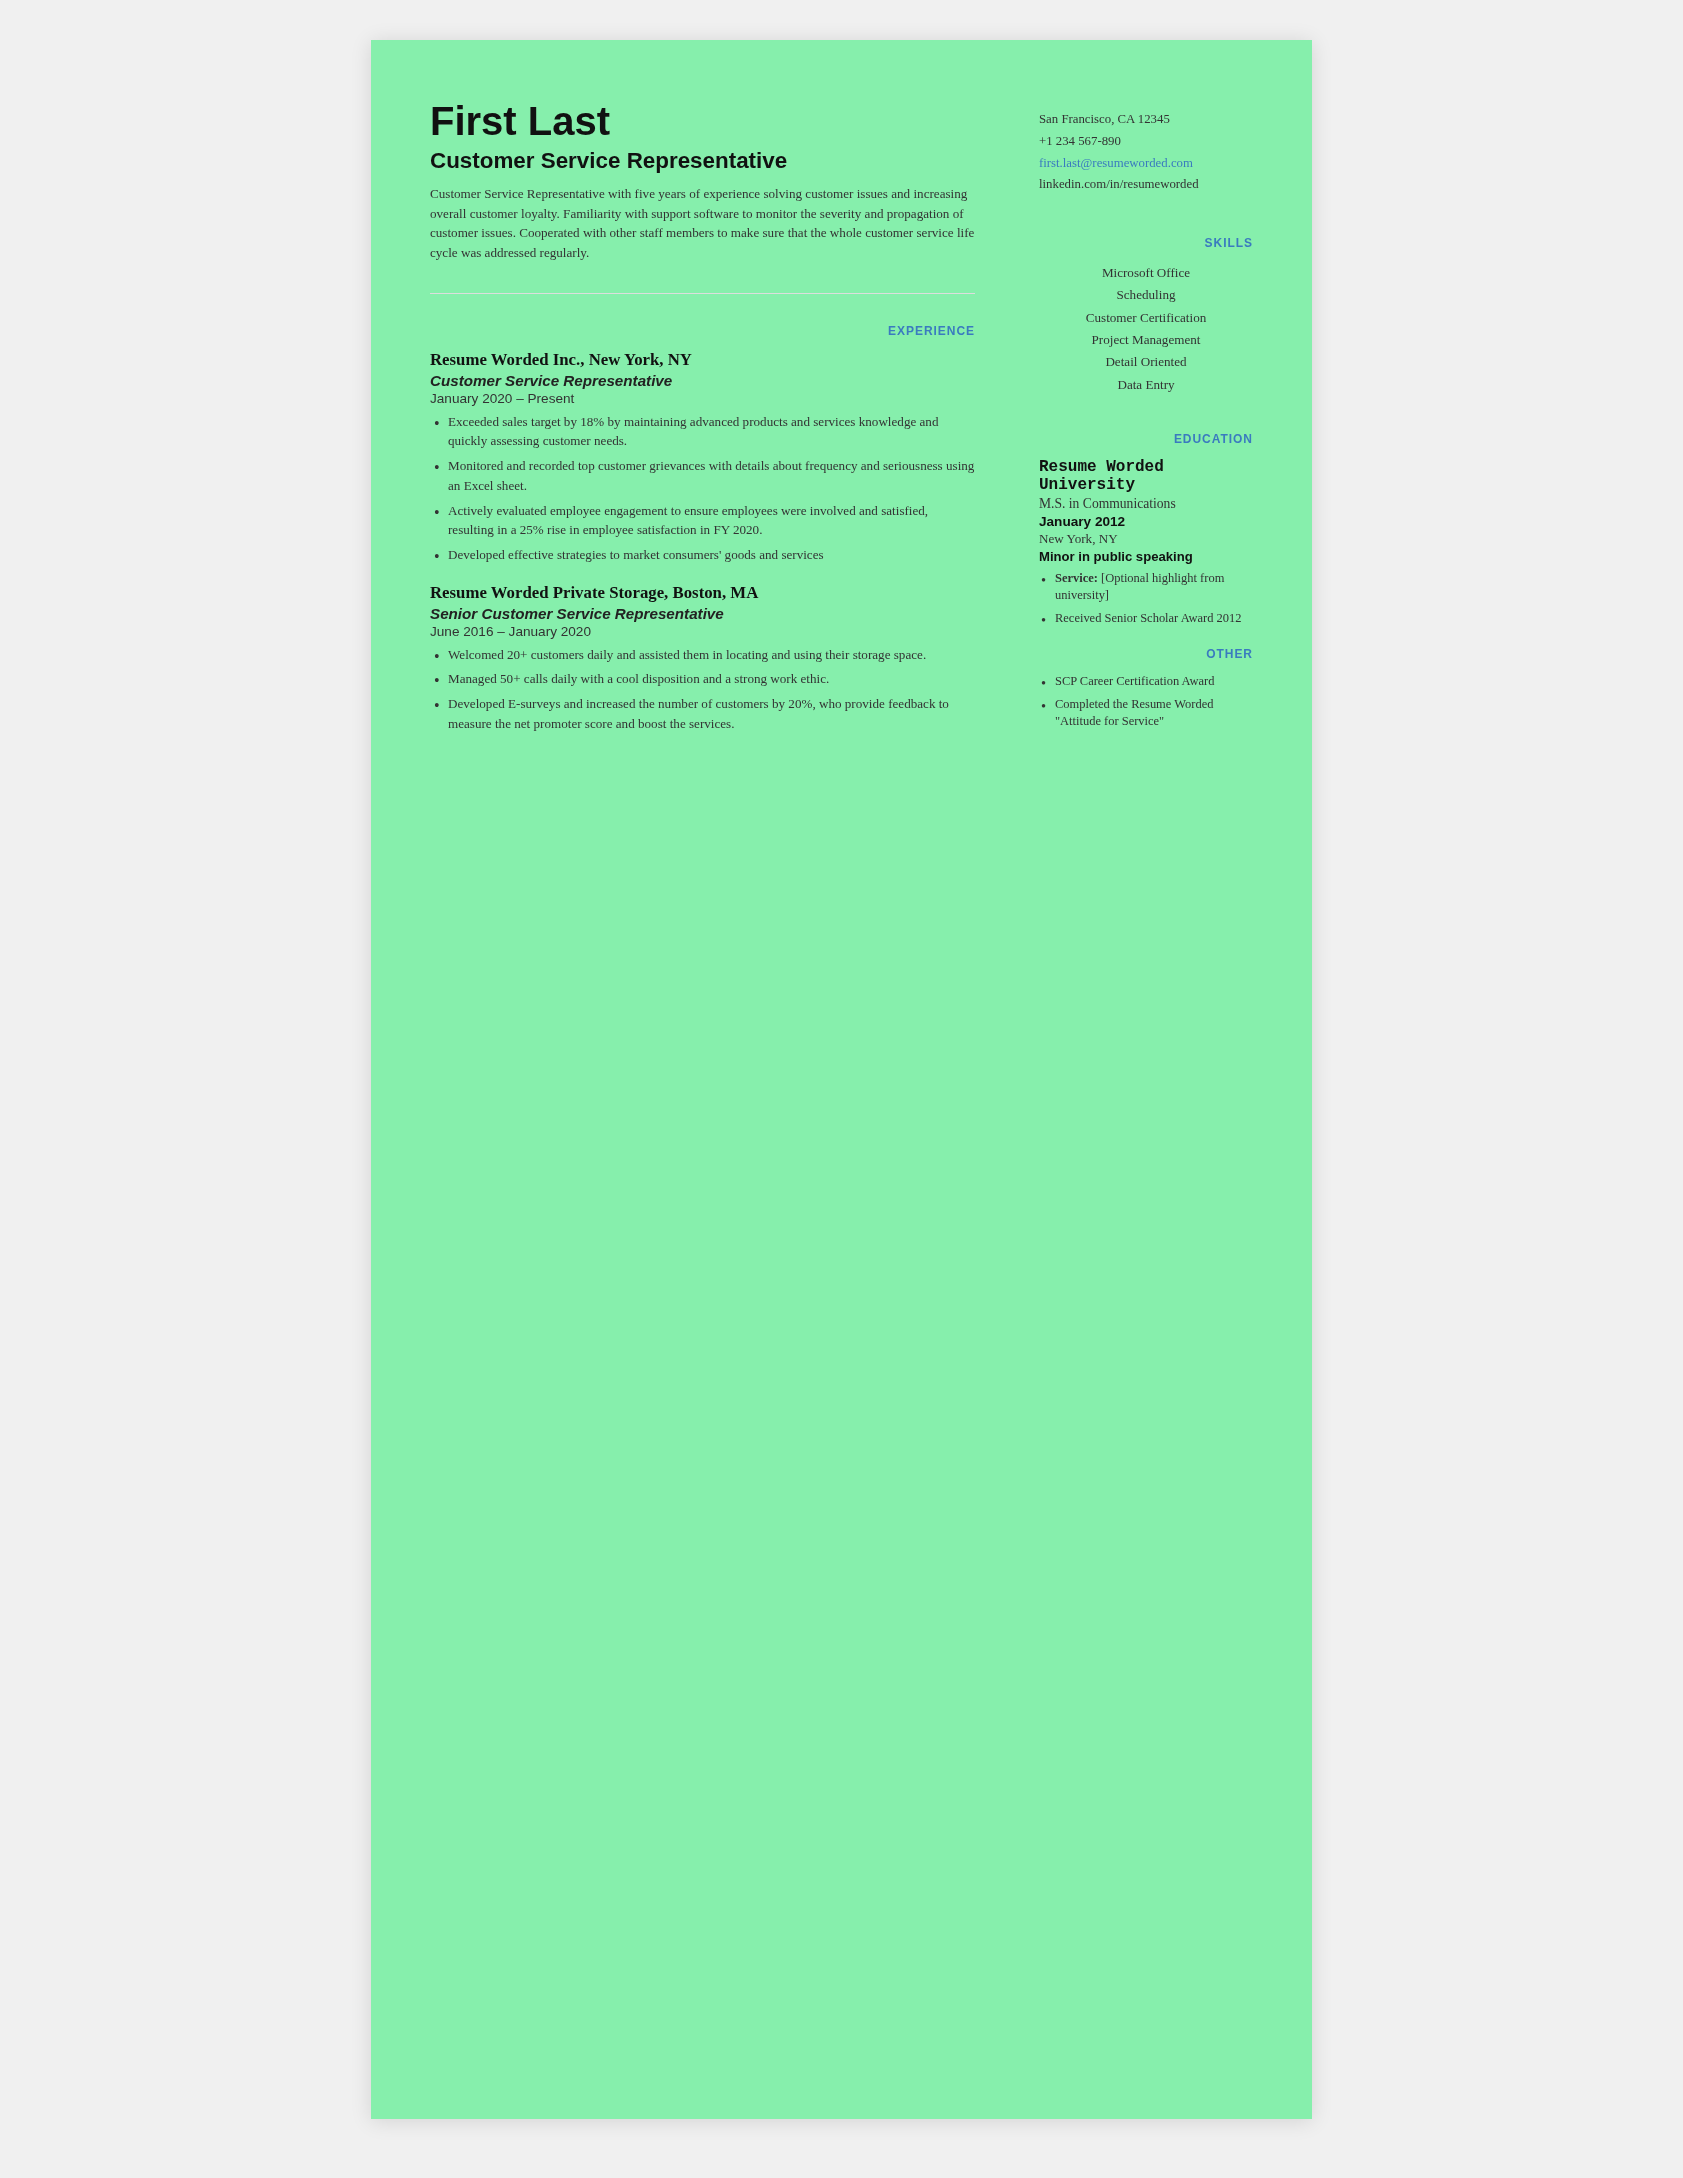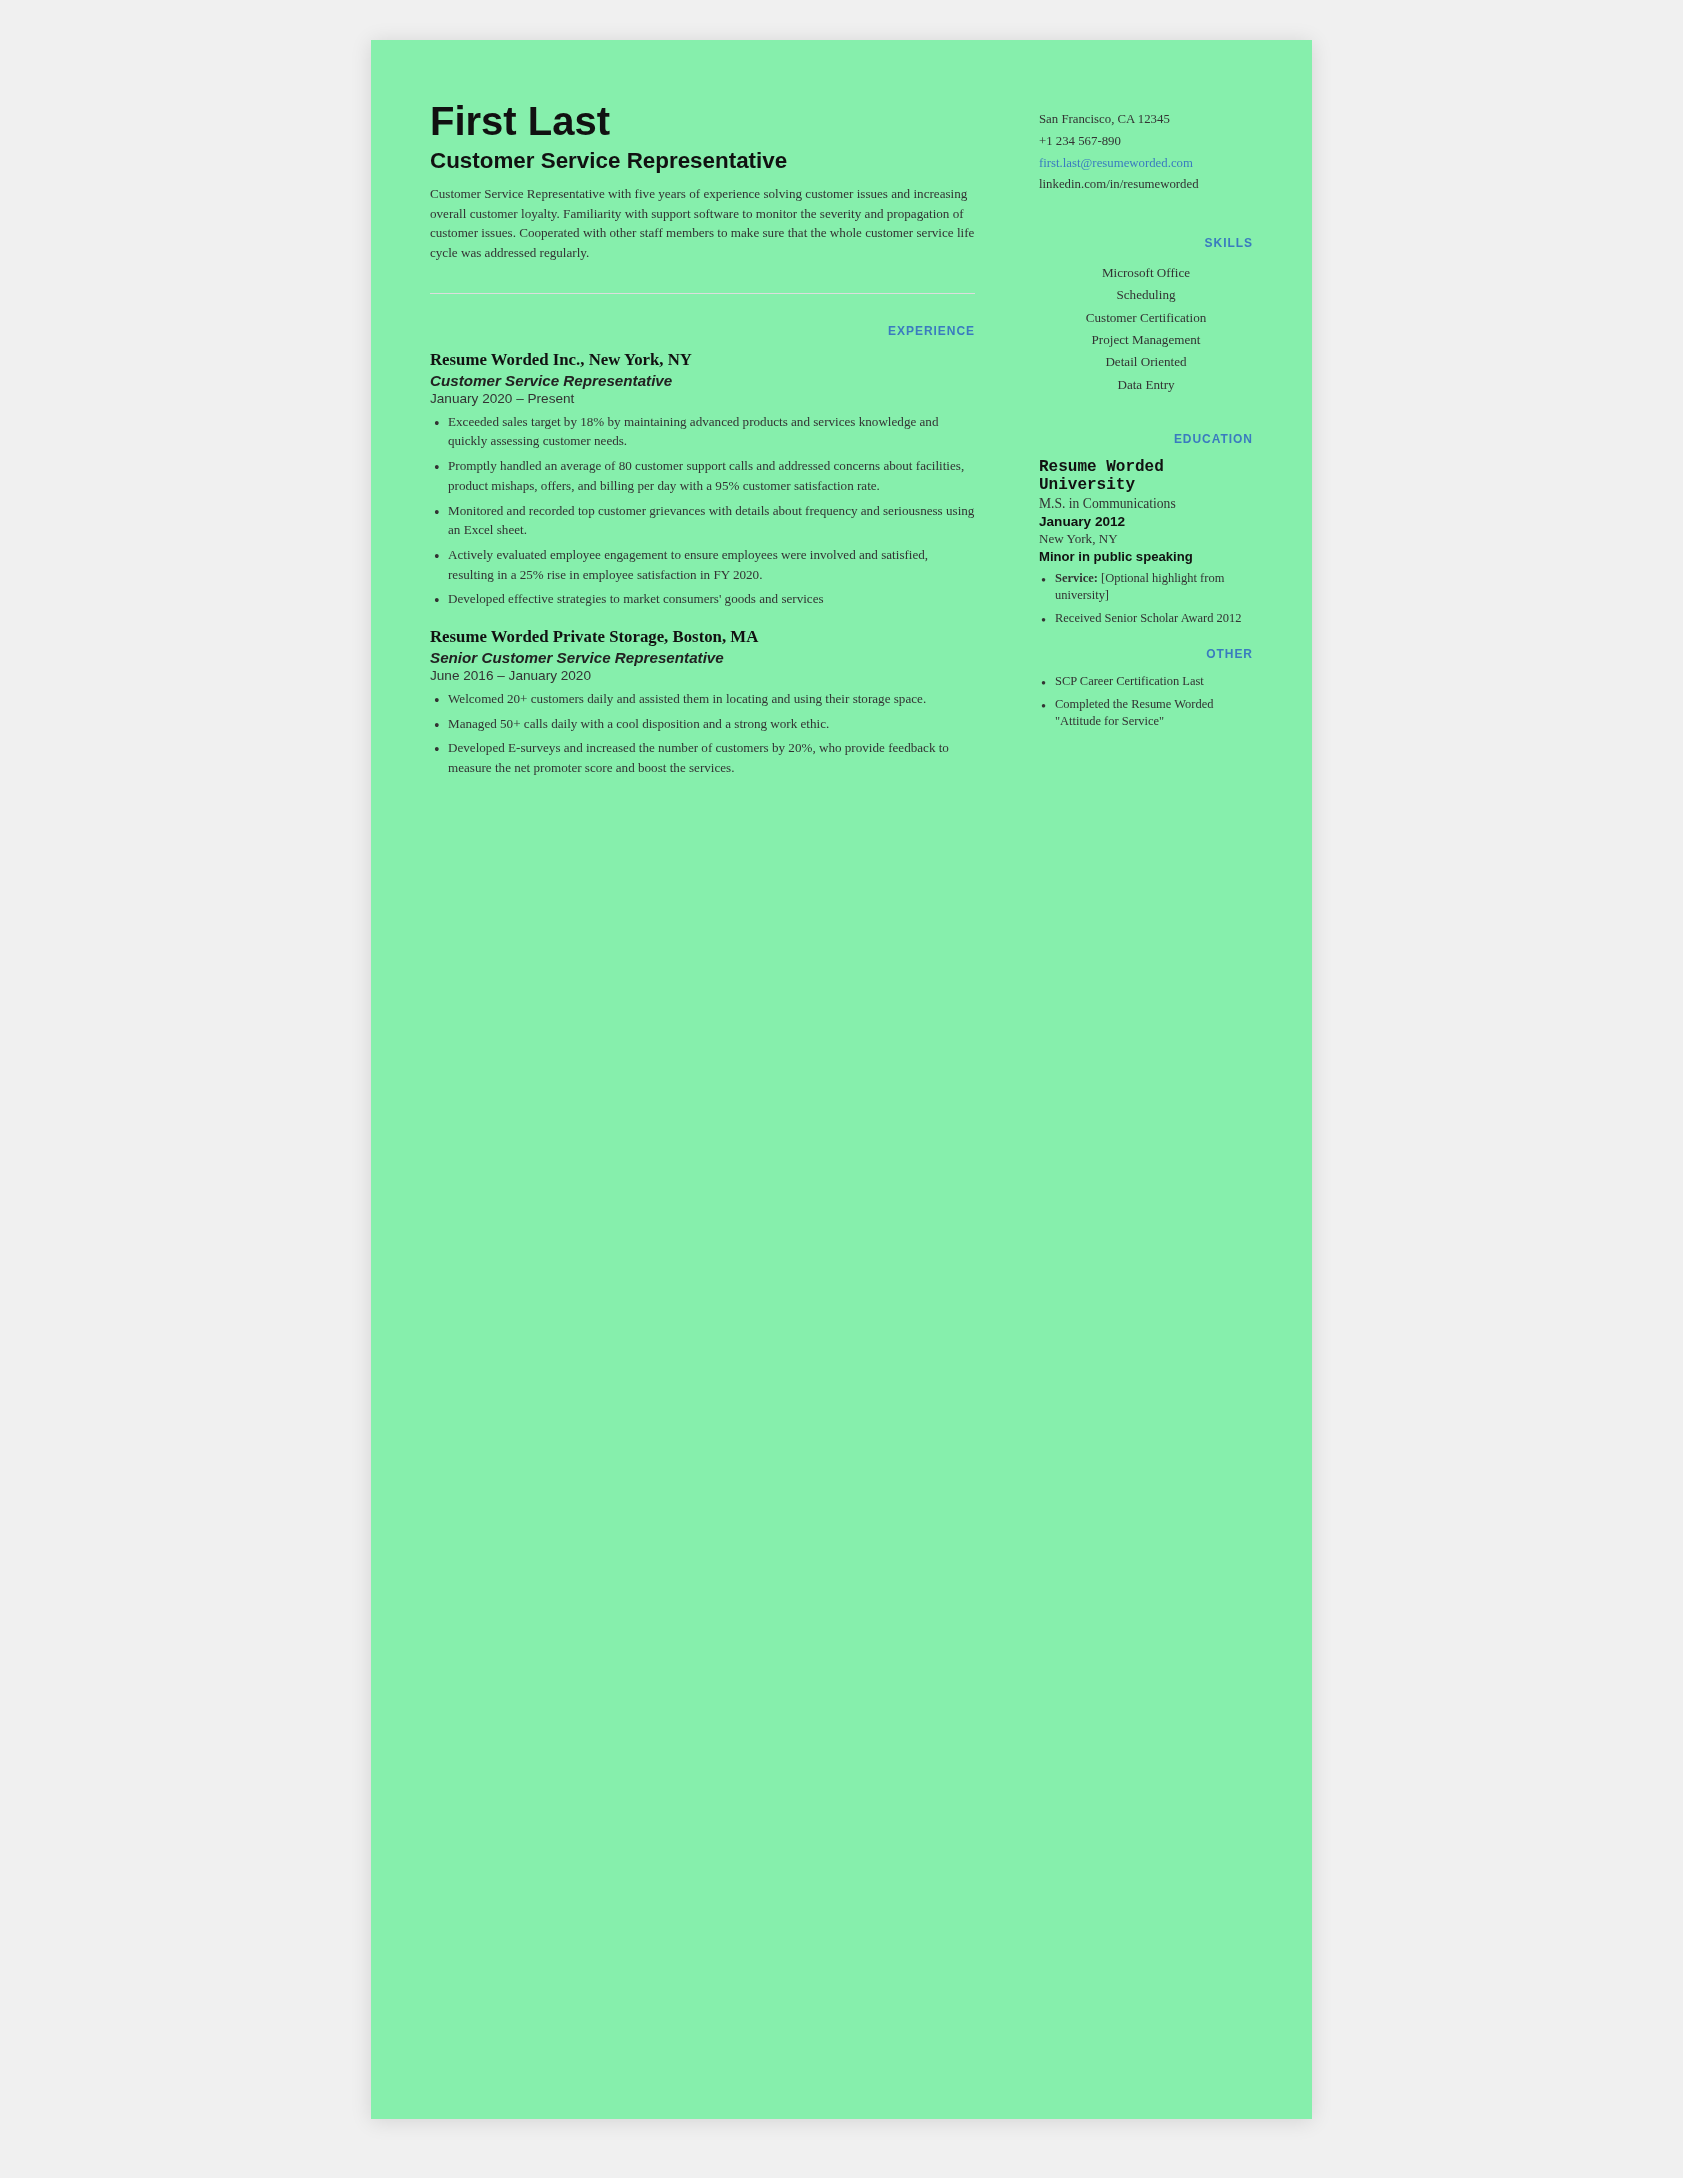--- a/index.html
+++ b/index.html
@@ -231,21 +231,20 @@
     <div class="section-label">EXPERIENCE</div>
 
     <div>
       <div class="exp-company">
         <span>Resume Worded Inc.,</span><span> New York, NY</span>
       </div>
       <div class="exp-role">Customer Service Representative</div>
       <div class="exp-dates">January 2020 – Present</div>
       <ul class="exp-bullets">
         <li>Exceeded sales target by 18% by maintaining advanced products and services knowledge and quickly assessing customer needs.</li>
-        <li>Promptly handled an average of 80 customer support calls and addressed concerns about facilities, product mishaps, offers, and billing per day with a 95% customer satisfaction rate.</li>
         <li>Monitored and recorded top customer grievances with details about frequency and seriousness using an Excel sheet.</li>
         <li>Actively evaluated employee engagement to ensure employees were involved and satisfied, resulting in a 25% rise in employee satisfaction in FY 2020.</li>
         <li>Developed effective strategies to market consumers' goods and services</li>
       </ul>
     </div>
 
     <div>
       <div class="exp-company">
         <span>Resume Worded Private Storage,</span><span> Boston, MA</span>
       </div>
@@ -288,18 +287,18 @@
     <div class="edu-minor">Minor in public speaking</div>
     <ul class="edu-bullets">
       <li>
         <strong>Service:</strong> [Optional highlight from university]
       </li>
       <li>Received Senior Scholar Award 2012</li>
     </ul>
 
     <div class="section-label" style="margin-top:20px;">OTHER</div>
     <ul class="other-bullets">
-      <li>SCP Career Certification Last</li>
+      <li>SCP Career Certification Award</li>
       <li>Completed the Resume Worded "Attitude for Service"</li>
     </ul>
   </div>
 </div>
 
 
 </body></html>

